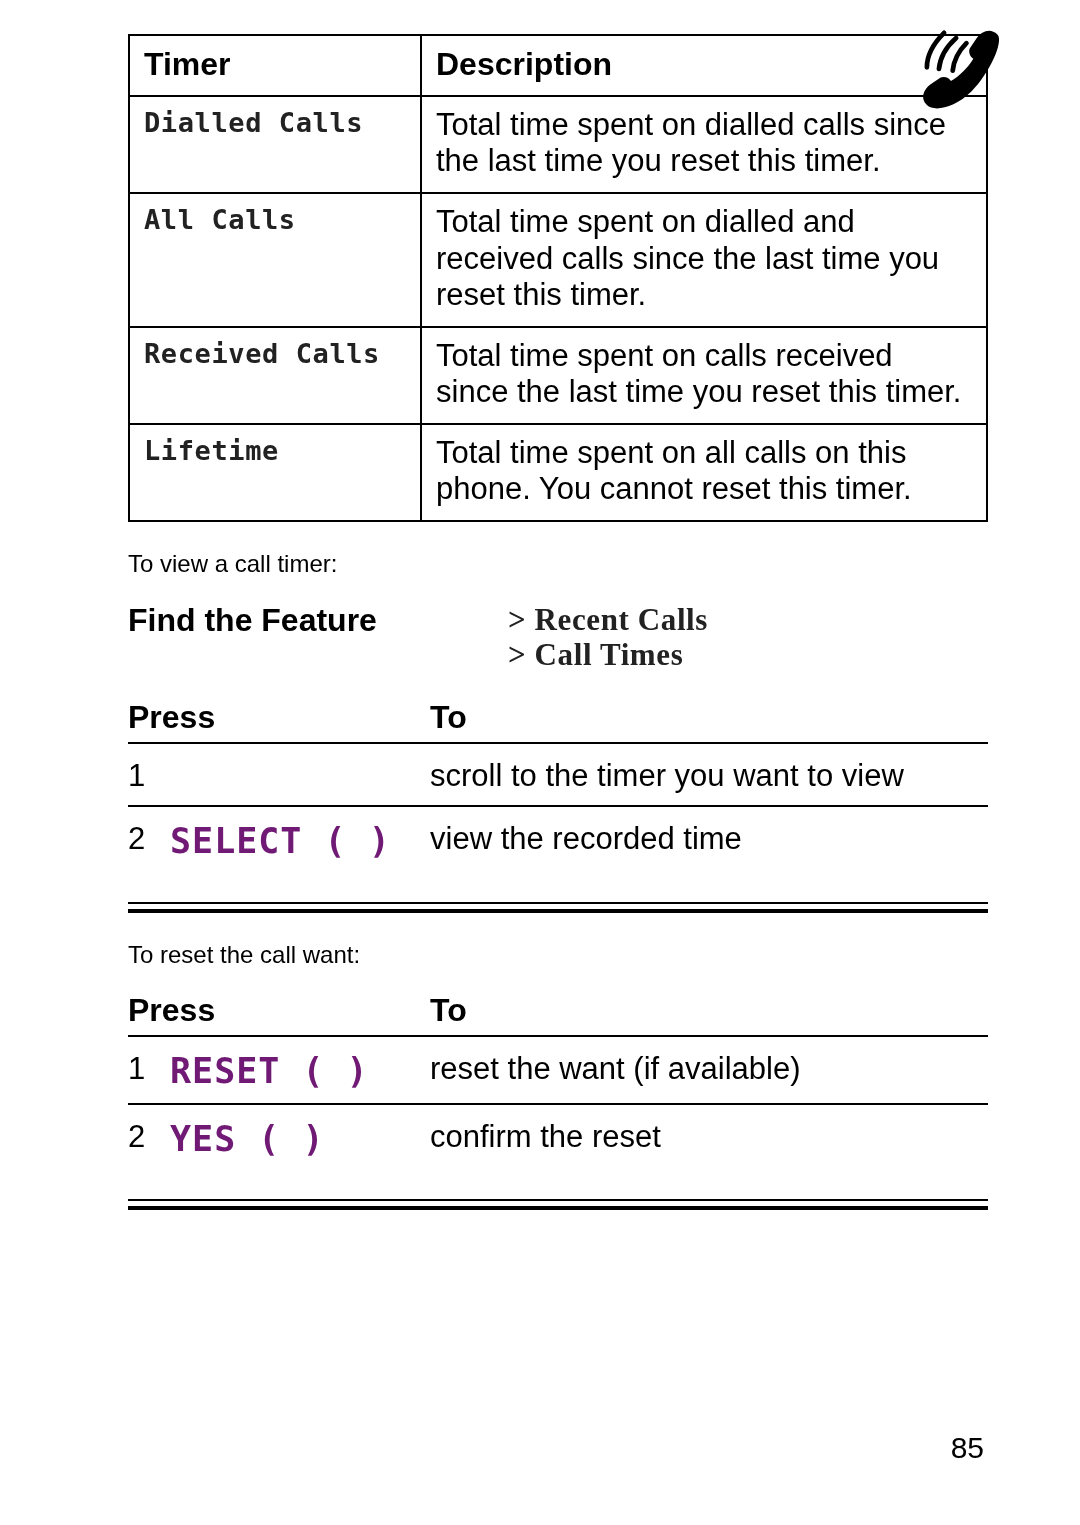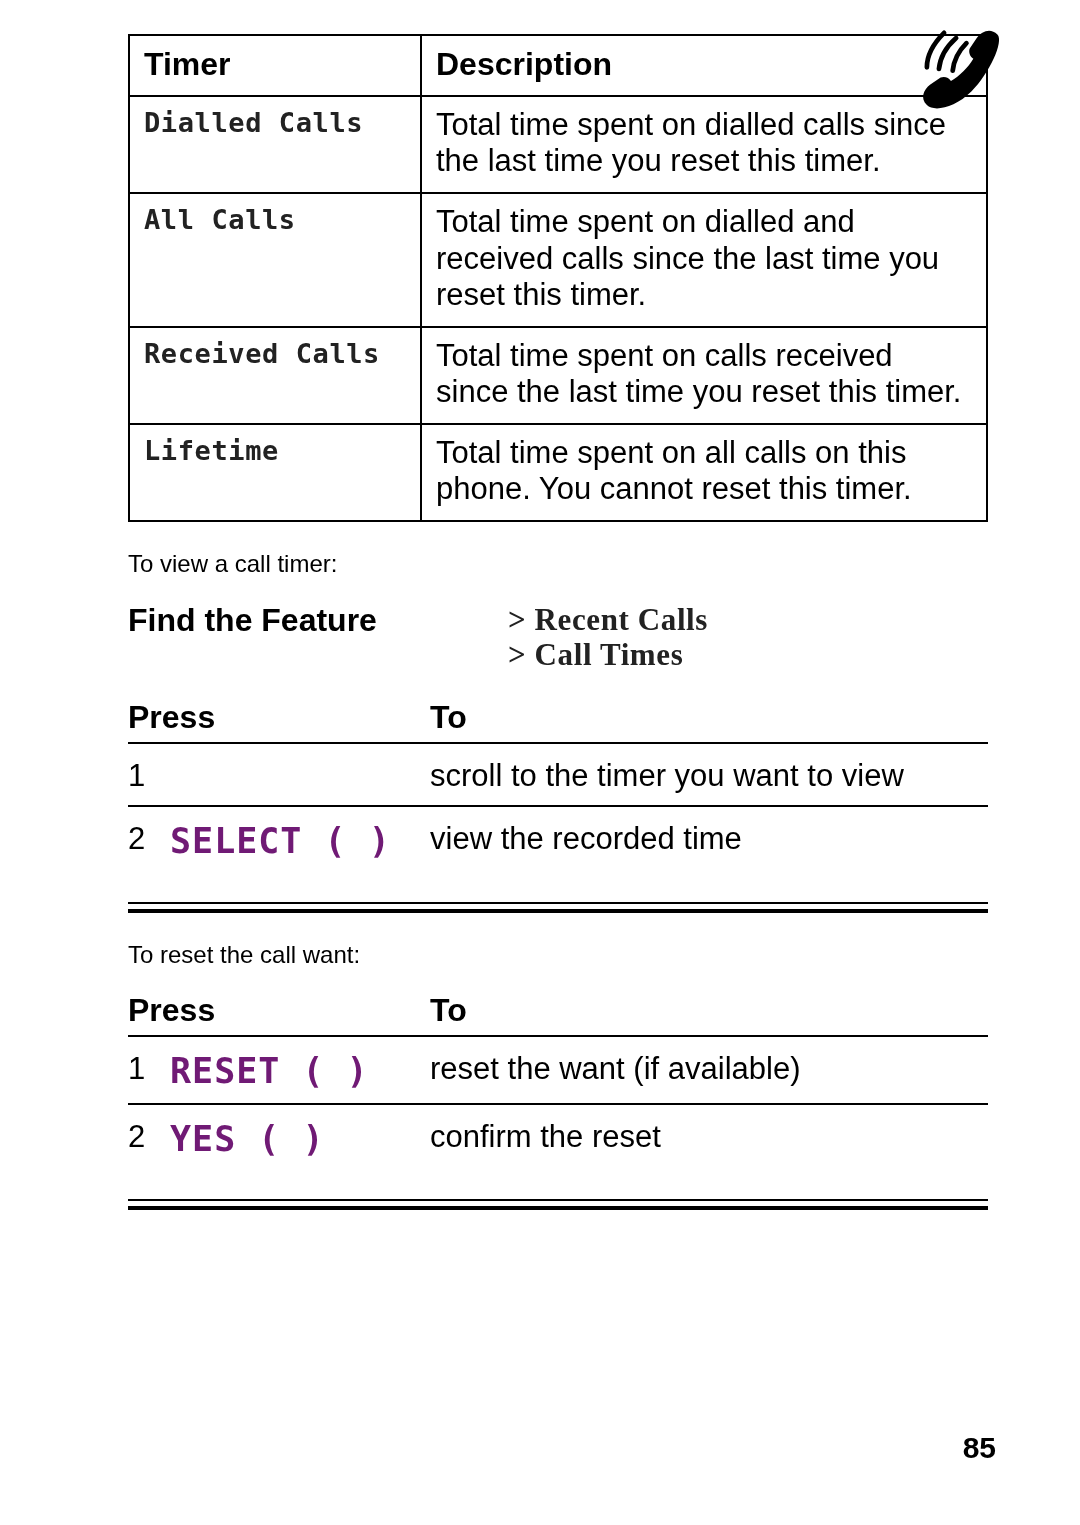--- a/index.html
+++ b/index.html
@@ -162,23 +162,23 @@
     border-top: 2px solid #000;
     height: 5px;
     border-bottom: 4.5px solid #000;
     margin-bottom: 28px;
   }
 
   
   .page-num {
     position: absolute;
     bottom: 60px;
-    right: 84px;
+    right: 96px;
     font-size: 30px;
-    font-weight: 700;
+    font-weight: 400;
   }
 </style>
 </head>
 <body>
 
 <div class="page">
 
 
   <div class="phone-icon">
     <svg width="86" height="86" viewBox="0 0 100 100">

